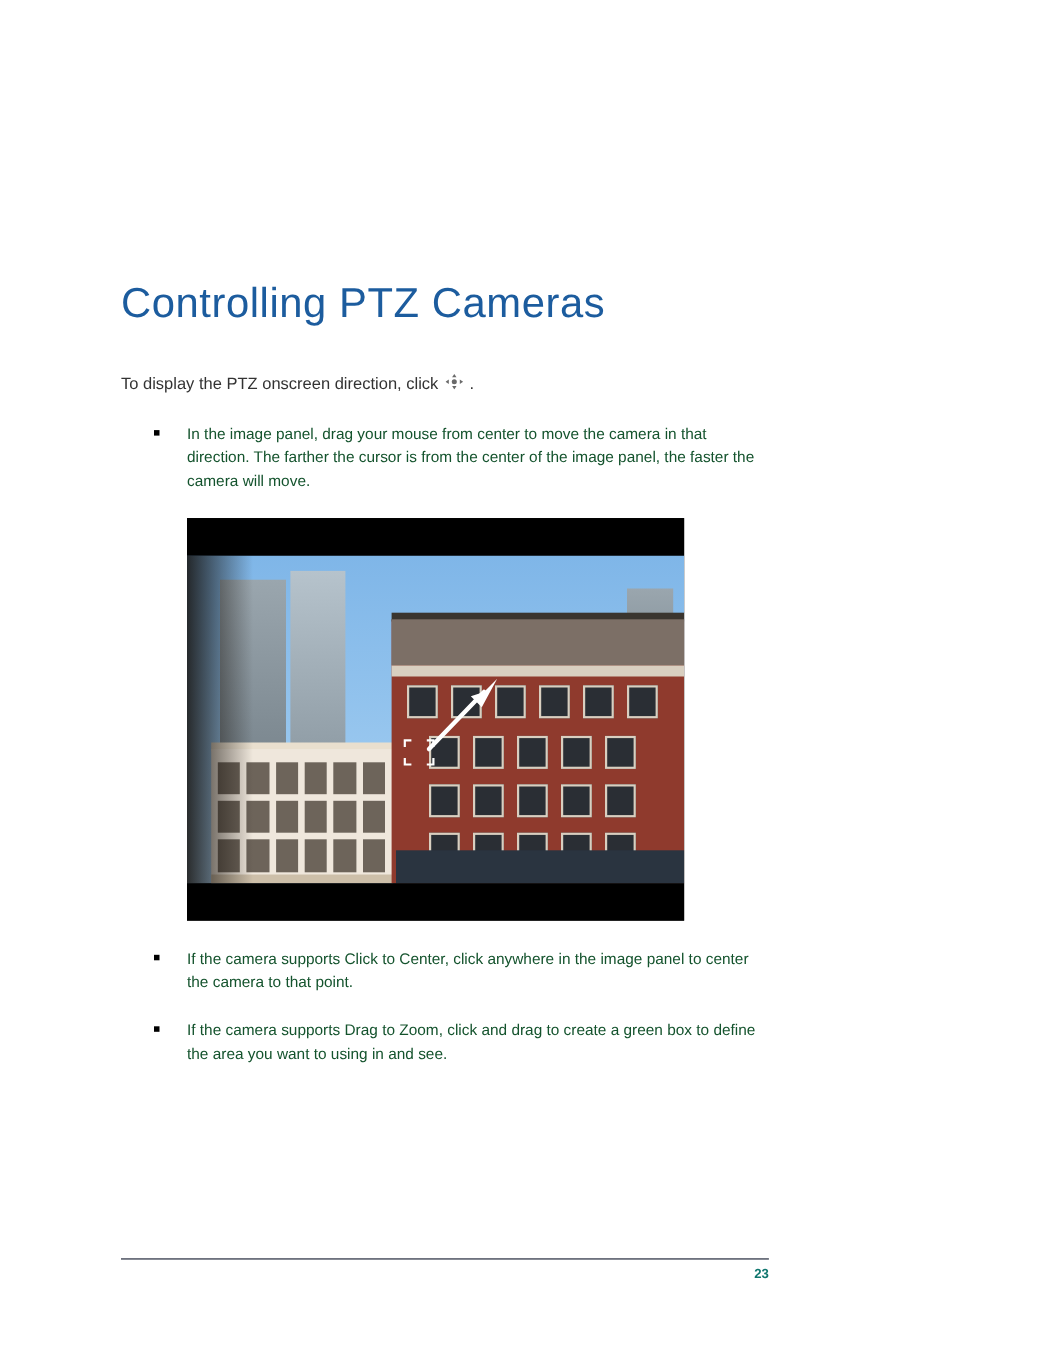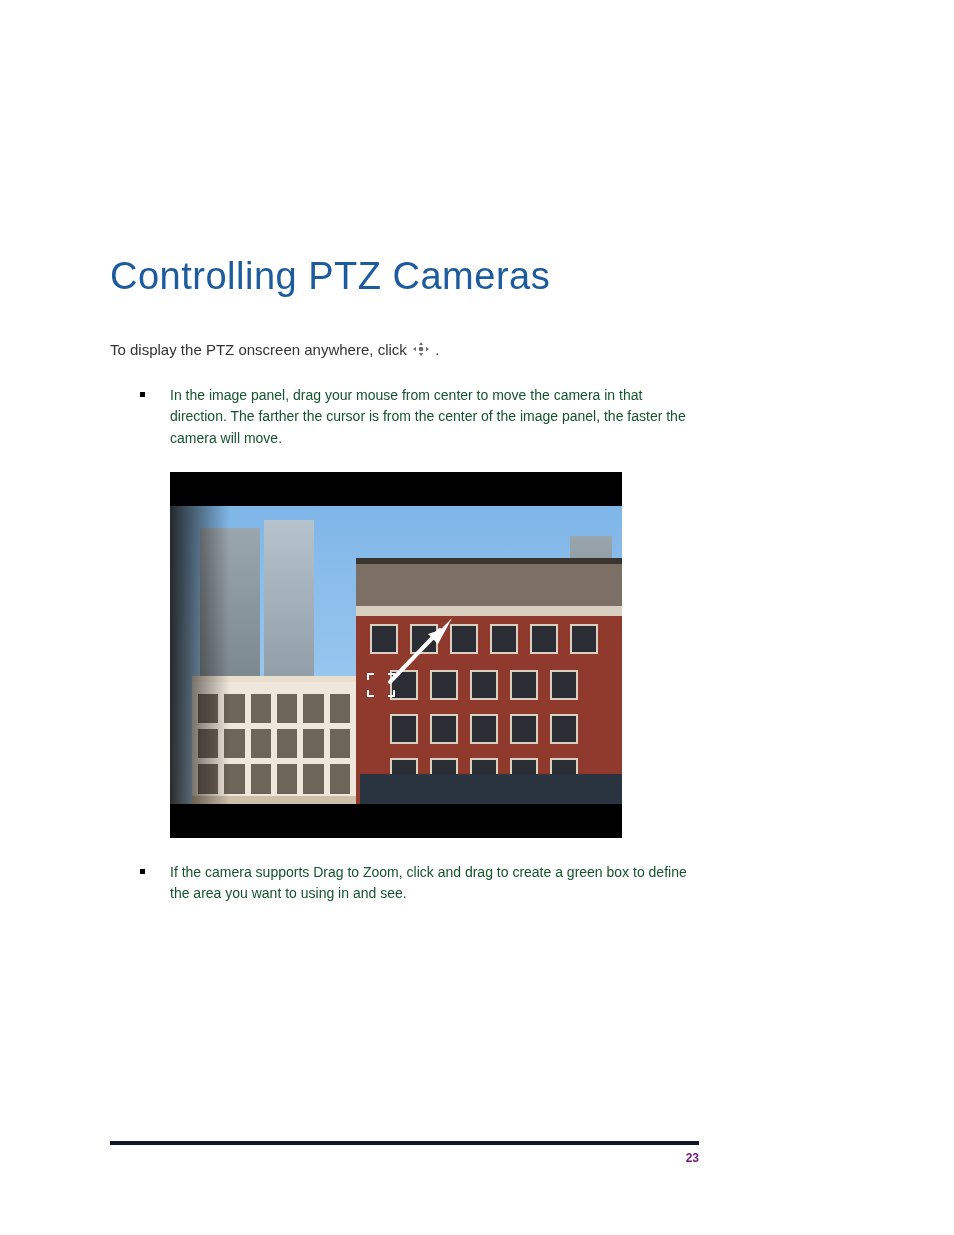--- a/index.html
+++ b/index.html
@@ -145,39 +145,39 @@
   }
   .arrow {
     position:absolute;
     left:210px; top:140px;
     width:80px; height:80px;
   }
   .focus-brackets {
     position:absolute; left:196px; top:200px; width:30px; height:26px;
   }
   .footer {
-    border-top: 4px solid #0f172a;
+    border-top: 1px solid #0f172a;
     padding-top: 6px;
     text-align: right;
     font-size: 12px;
     font-weight: bold;
-    color: #701a75;
+    color: #0f766e;
   }
 </style>
 </head>
 <body>
 
 <div class="page">
   <div class="content">
 
     <h1 class="title">Controlling PTZ Cameras</h1>
 
 
     <p class="body">
-      <span class="ptz-line">To display the PTZ onscreen anywhere, click </span>
+      <span class="ptz-line">To display the PTZ onscreen direction, click </span>
       <span class="ptz-icon">
         <svg width="16" height="14" viewBox="0 0 16 14">
           <g fill="#6a6a6a">
             <polygon points="8,0 10,3 6,3"></polygon>
             <polygon points="8,14 10,11 6,11"></polygon>
             <polygon points="0,7 3,5 3,9"></polygon>
             <polygon points="16,7 13,5 13,9"></polygon>
             <circle cx="8" cy="7" r="2.3"></circle>
           </g>
         </svg>
@@ -269,20 +269,21 @@
               <polygon points="60,18 48,22 58,32 72,6" stroke="none"></polygon>
             </g>
           </svg>
         </div>
         <div class="letterbox-top"></div>
         <div class="letterbox-bottom"></div>
       </div>
     </div>
 
     <ul class="bullets">
+      <li>If the camera supports Click to Center, click anywhere in the image panel to center the camera to that point.</li>
       <li>If the camera supports Drag to Zoom, click and drag to create a green box to define the area you want to using in and see.</li>
     </ul>
 
   </div>
 
   <div class="footer">
     <span>23</span>
   </div>
 </div>
 

